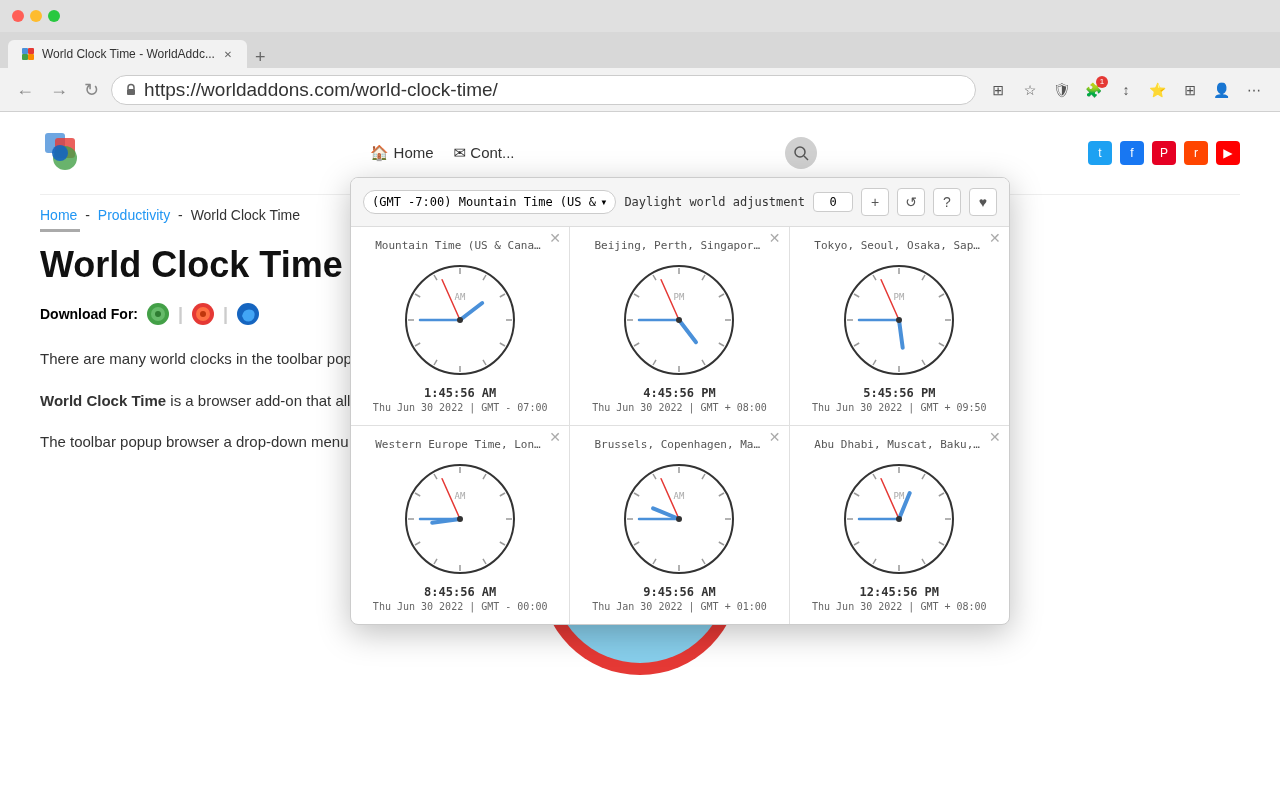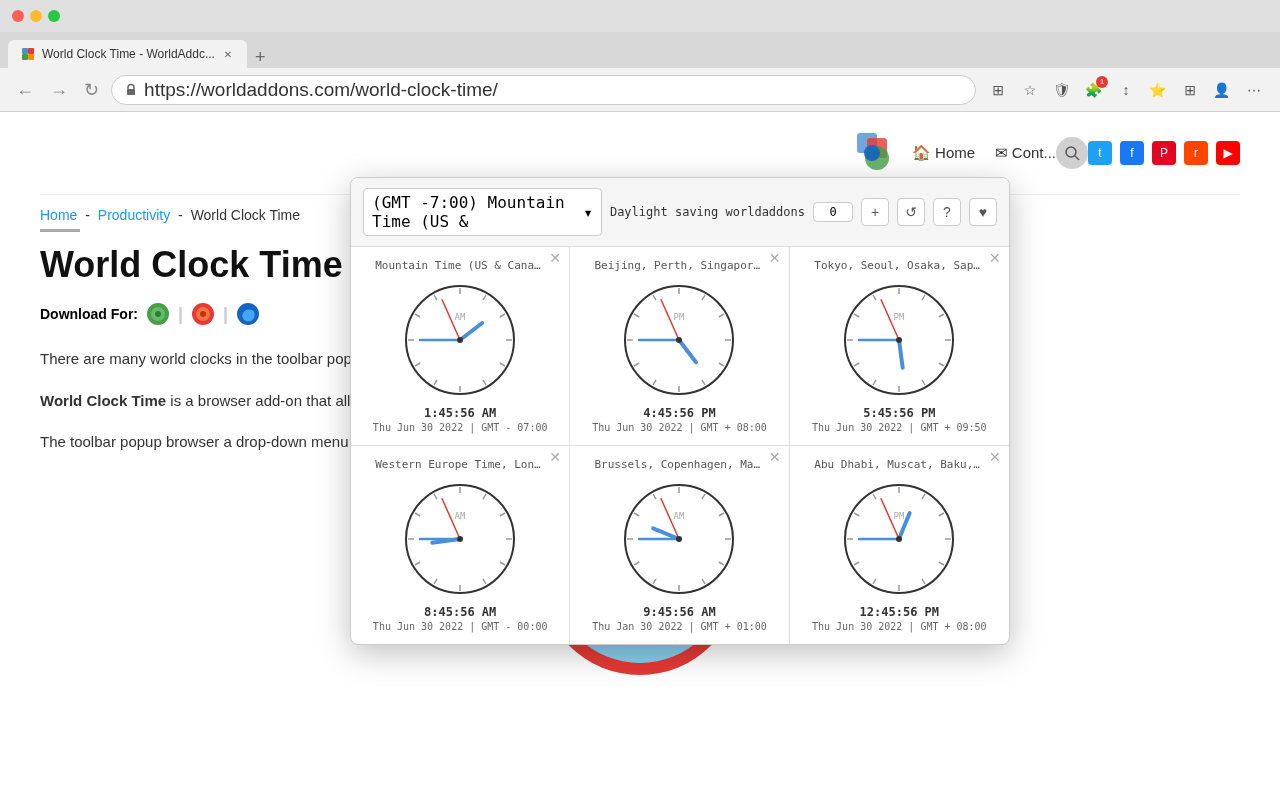--- a/index.html
+++ b/index.html
@@ -25,21 +25,21 @@
     .nav-icon { width: 28px; height: 28px; border-radius: 50%; display: flex; align-items: center; justify-content: center; cursor: pointer; color: #555; font-size: 14px; }
     .extensions-icon { position: relative; }
     .badge { position: absolute; top: 0; right: 0; background: #e53935; color: white; font-size: 8px; width: 12px; height: 12px; border-radius: 50%; display: flex; align-items: center; justify-content: center; }
 
     
     .page-content { background: white; display: flex; height: calc(800px - 32px - 36px - 44px); overflow: hidden; }
 
     .main-content { flex: 1; padding: 0 40px; overflow-y: auto; position: relative; }
 
     
-    .site-header { display: flex; align-items: center; justify-content: flex-end; padding: 16px 0; border-bottom: 1px solid #eee; }
+    .site-header { display: flex; align-items: center; justify-content: space-between; padding: 16px 0; border-bottom: 1px solid #eee; }
     .site-logo { display: flex; align-items: center; gap: 8px; }
     .header-nav { display: flex; gap: 20px; align-items: center; }
     .header-nav a { text-decoration: none; color: #333; font-size: 15px; }
     .search-btn { width: 32px; height: 32px; border-radius: 50%; background: #d0d0d0; display: flex; align-items: center; justify-content: center; cursor: pointer; }
     .social-icons { display: flex; gap: 8px; align-items: center; }
     .social-icon { width: 24px; height: 24px; border-radius: 4px; display: flex; align-items: center; justify-content: center; font-size: 12px; color: white; cursor: pointer; }
     .si-twitter { background: #1da1f2; }
     .si-facebook { background: #1877f2; }
     .si-pinterest { background: #e60023; }
     .si-reddit { background: #ff4500; }
@@ -56,21 +56,21 @@
 
     .download-for { display: flex; align-items: center; gap: 8px; font-size: 14px; font-weight: bold; margin-bottom: 20px; }
     .separator-bar { color: #ccc; font-size: 18px; }
 
     .description { font-size: 15px; line-height: 1.7; color: #333; margin-bottom: 16px; }
     .description strong { font-weight: bold; }
 
     
     .popup-overlay { position: absolute; top: 65px; left: 350px; width: 660px; background: white; border: 1px solid #ccc; border-radius: 8px; box-shadow: 0 8px 32px rgba(0,0,0,0.25); z-index: 100; overflow: hidden; }
     .popup-header { background: #f5f5f5; border-bottom: 1px solid #ddd; padding: 10px 12px; display: flex; align-items: center; gap: 8px; }
-    .popup-dropdown { flex: 1; background: white; border: 1px solid #ccc; border-radius: 4px; padding: 4px 8px; font-size: 16px; font-family: monospace; display: flex; align-items: center; justify-content: space-between; min-width: 220px; cursor: pointer; }
+    .popup-dropdown { flex: 1; background: white; border: 1px solid #ccc; border-radius: 12px; padding: 4px 8px; font-size: 12px; font-family: monospace; display: flex; align-items: center; justify-content: space-between; min-width: 220px; cursor: pointer; }
     .popup-label { font-size: 12px; font-family: monospace; color: #333; }
     .popup-value { font-size: 12px; font-family: monospace; background: white; border: 1px solid #ccc; border-radius: 4px; padding: 2px 8px; min-width: 40px; text-align: center; }
     .popup-action-btn { width: 28px; height: 28px; border: 1px solid #ccc; background: white; border-radius: 4px; display: flex; align-items: center; justify-content: center; cursor: pointer; font-size: 14px; color: #555; }
 
     .clocks-grid { display: grid; grid-template-columns: repeat(3, 1fr); }
     .clock-cell { border-right: 1px solid #e0e0e0; border-bottom: 1px solid #e0e0e0; padding: 12px 8px; display: flex; flex-direction: column; align-items: center; position: relative; }
     .clock-cell:nth-child(3n) { border-right: none; }
     .clock-cell:nth-last-child(-n+3) { border-bottom: none; }
     .clock-name { font-size: 11px; font-family: monospace; color: #555; text-align: center; margin-bottom: 8px; white-space: nowrap; overflow: hidden; text-overflow: ellipsis; max-width: 170px; }
     .clock-remove { position: absolute; top: 4px; right: 6px; width: 14px; height: 14px; cursor: pointer; color: #aaa; font-size: 14px; line-height: 1; }
@@ -234,21 +234,21 @@
       </svg>
     </div>
 
     <div class="popup-overlay">
 
       <div class="popup-header">
         <div class="popup-dropdown">
           <span>(GMT -7:00) Mountain Time (US &amp;</span>
           <span>▾</span>
         </div>
-        <span class="popup-label">Daylight saving worldaddons</span>
+        <span class="popup-label">Daylight world adjustment</span>
         <div class="popup-value">0</div>
         <div class="popup-action-btn">+</div>
         <div class="popup-action-btn">↺</div>
         <div class="popup-action-btn">?</div>
         <div class="popup-action-btn">♥</div>
       </div>
 
       <div class="clocks-grid" id="clocks-grid">
       <div class="clock-cell">
             <div class="clock-remove">✕</div>

